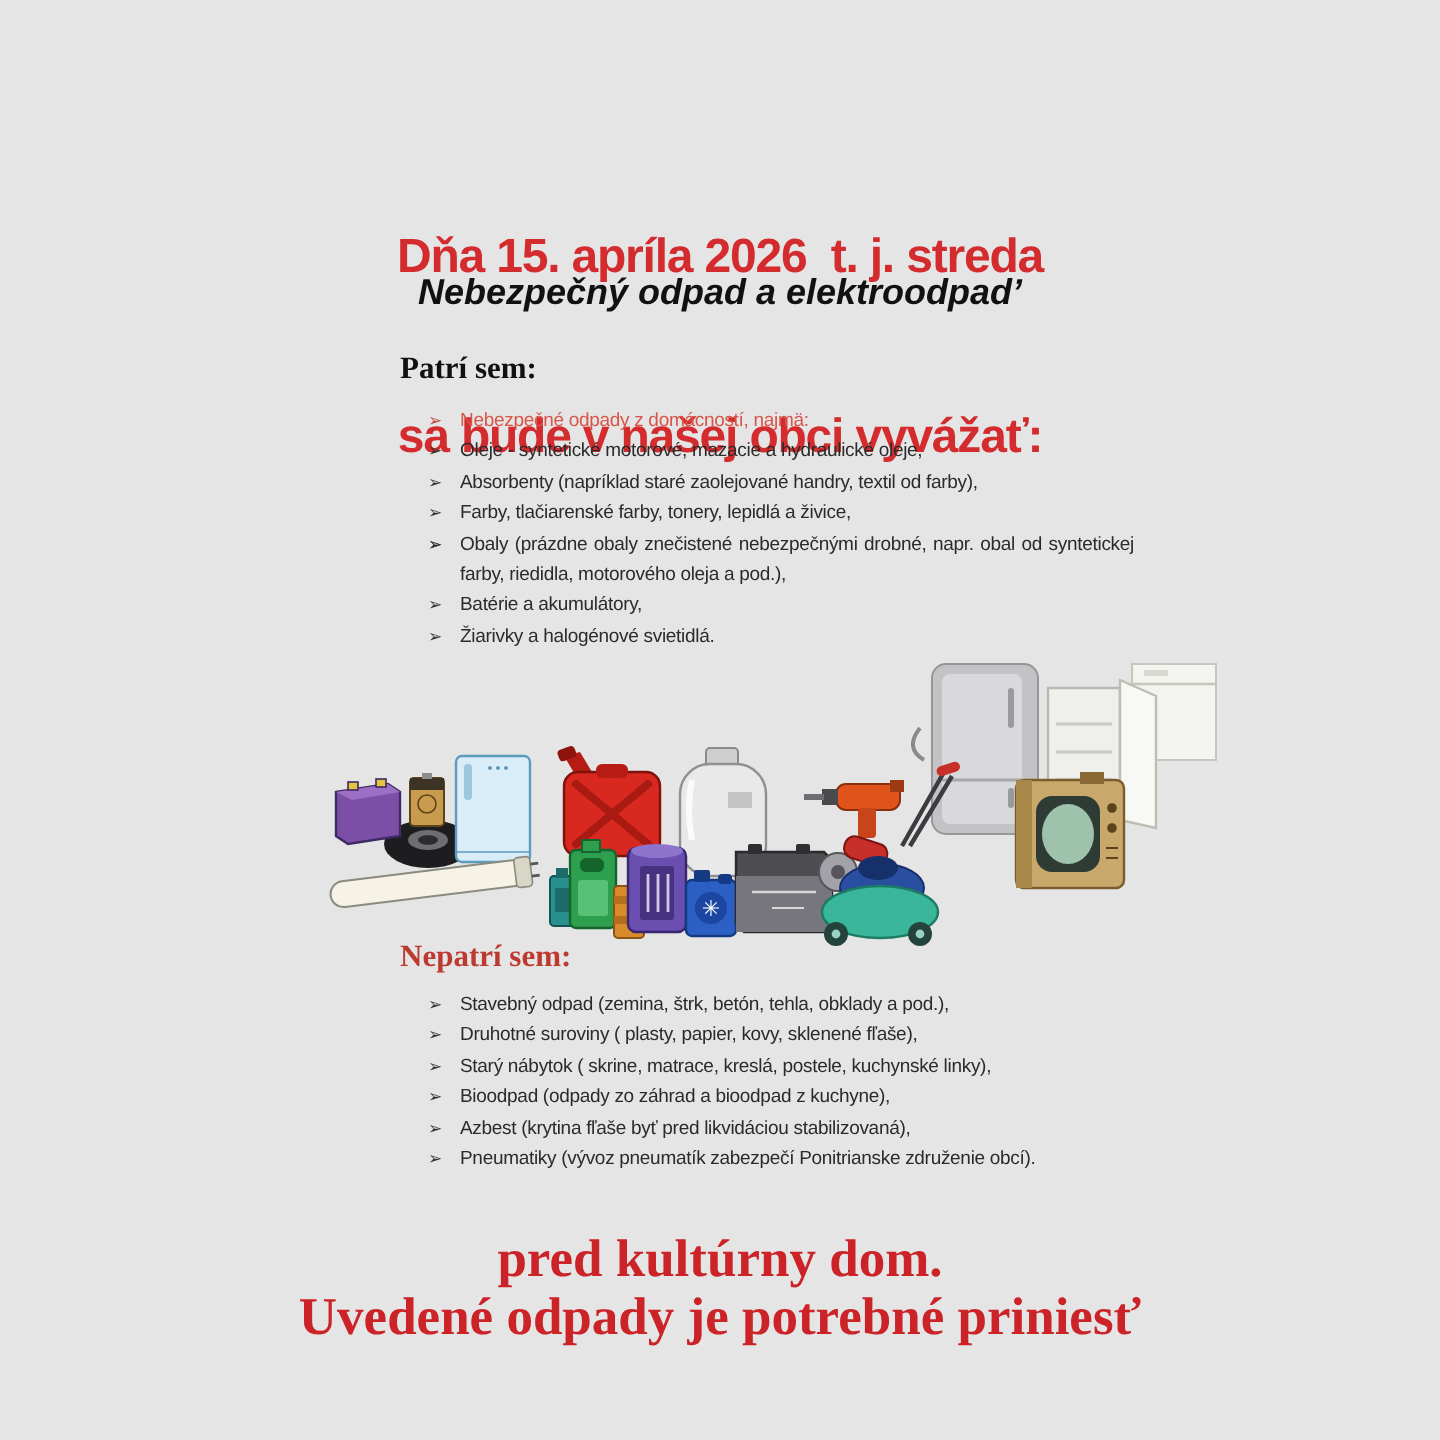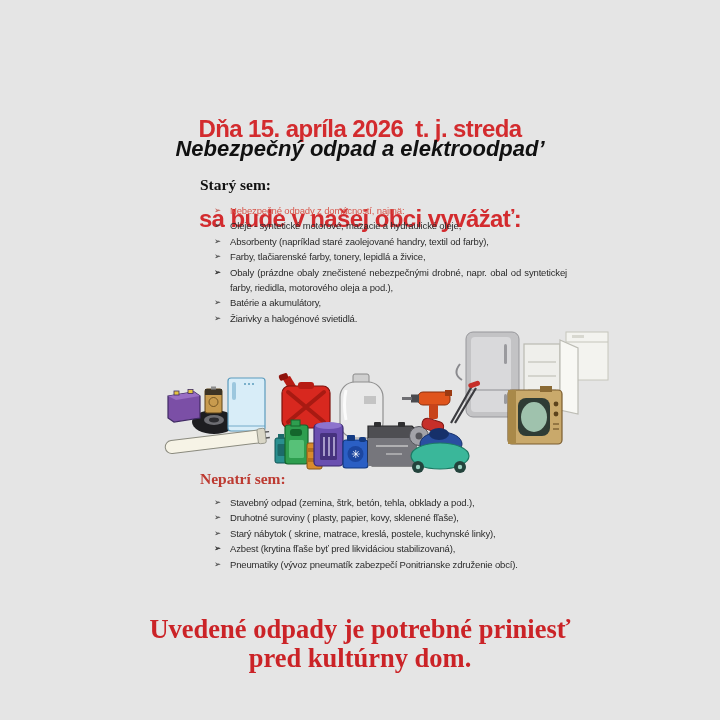--- a/index.html
+++ b/index.html
@@ -2,21 +2,21 @@
 <html><head>
 <meta charset="utf-8">
 <style>
   html,body{margin:0;padding:0;background:#fff;}
   .page{position:relative;width:720px;height:720px;background:#e5e5e5;overflow:hidden;
         font-family:"Liberation Sans",sans-serif;}
   .title{position:absolute;top:54px;left:0;width:720px;text-align:center;
          color:#d32b2e;font-weight:bold;font-size:24px;line-height:30px;
          letter-spacing:-0.6px;white-space:pre-wrap;}
   .subtitle{position:absolute;top:136px;left:0;width:720px;text-align:center;
-            color:#111;font-weight:bold;font-style:italic;font-size:22px;}
+            color:#111;font-weight:bold;font-style:italic;font-size:18px;}
   .sec-heading{position:absolute;left:200px;font-family:"Liberation Serif",serif;
                font-weight:bold;font-size:15.5px;color:#111;}
   .included-heading{top:176px;}
   .excluded-heading{top:470px;color:#bd3a31;}
   ul.list{position:absolute;left:214px;width:353px;margin:0;padding:0;list-style:none;
           font-size:9.5px;line-height:15.4px;letter-spacing:-0.15px;color:#2b2b2b;}
   .included-list{top:203px;text-align:justify;}
   .excluded-list{top:495px;}
   ul.list li{position:relative;padding-left:16px;}
   ul.list .mk{position:absolute;left:0;top:0;font-size:8.5px;color:#333;}
@@ -32,21 +32,21 @@
 
 <div class="page">
 
   <div class="title">
     <div>Dňa 15. apríla 2026  t. j. streda</div>
     <div>sa bude v našej obci vyvážať:</div>
   </div>
 
   <div class="subtitle">Nebezpečný odpad a elektroodpad’</div>
 
-  <div class="sec-heading included-heading">Starý sem:</div>
+  <div class="sec-heading included-heading">Patrí sem:</div>
 
   <ul class="list included-list">
     <li class="red"><span class="mk">➢</span><span>Nebezpečné odpady z domácností, najmä:</span></li>
     <li><span class="mk">➢</span><span>Oleje - syntetické motorové, mazacie a hydraulické oleje,</span></li>
     <li><span class="mk">➢</span><span>Absorbenty (napríklad staré zaolejované handry, textil od farby),</span></li>
     <li><span class="mk">➢</span><span>Farby, tlačiarenské farby, tonery, lepidlá a živice,</span></li>
     <li><span class="mk">➢</span></li>
     <li><span class="mk">➢</span><span>Obaly (prázdne obaly znečistené nebezpečnými drobné, napr. obal od syntetickej farby, riedidla, motorového oleja a pod.),</span></li>
     <li><span class="mk">➢</span><span>Batérie a akumulátory,</span></li>
     <li><span class="mk">➢</span><span>Žiarivky a halogénové svietidlá.</span></li>
@@ -194,23 +194,23 @@
       <circle cx="310" cy="137" r="2.2" fill="#9ad2c2"></circle>
     </g>
   </svg>
 
   <div class="sec-heading excluded-heading">Nepatrí sem:</div>
 
   <ul class="list excluded-list">
     <li><span class="mk">➢</span><span>Stavebný odpad (zemina, štrk, betón, tehla, obklady a pod.),</span></li>
     <li><span class="mk">➢</span><span>Druhotné suroviny ( plasty, papier, kovy, sklenené fľaše),</span></li>
     <li><span class="mk">➢</span><span>Starý nábytok ( skrine, matrace, kreslá, postele, kuchynské linky),</span></li>
-    <li><span class="mk">➢</span></li>
+    <li><span class="mk">➢</span><span>Bioodpad (odpady zo záhrad a bioodpad z kuchyne),</span></li>
     <li><span class="mk">➢</span><span>Azbest (krytina fľaše byť pred likvidáciou stabilizovaná),</span></li>
     <li><span class="mk">➢</span><span>Pneumatiky (vývoz pneumatík zabezpečí Ponitrianske združenie obcí).</span></li>
   </ul>
 
   <div class="footer">
+    <div>pred kultúrny dom.</div>
     <div>Uvedené odpady je potrebné priniesť</div>
-    <div>pred kultúrny dom.</div>
   </div>
 
 </div>
 
 </body></html>

